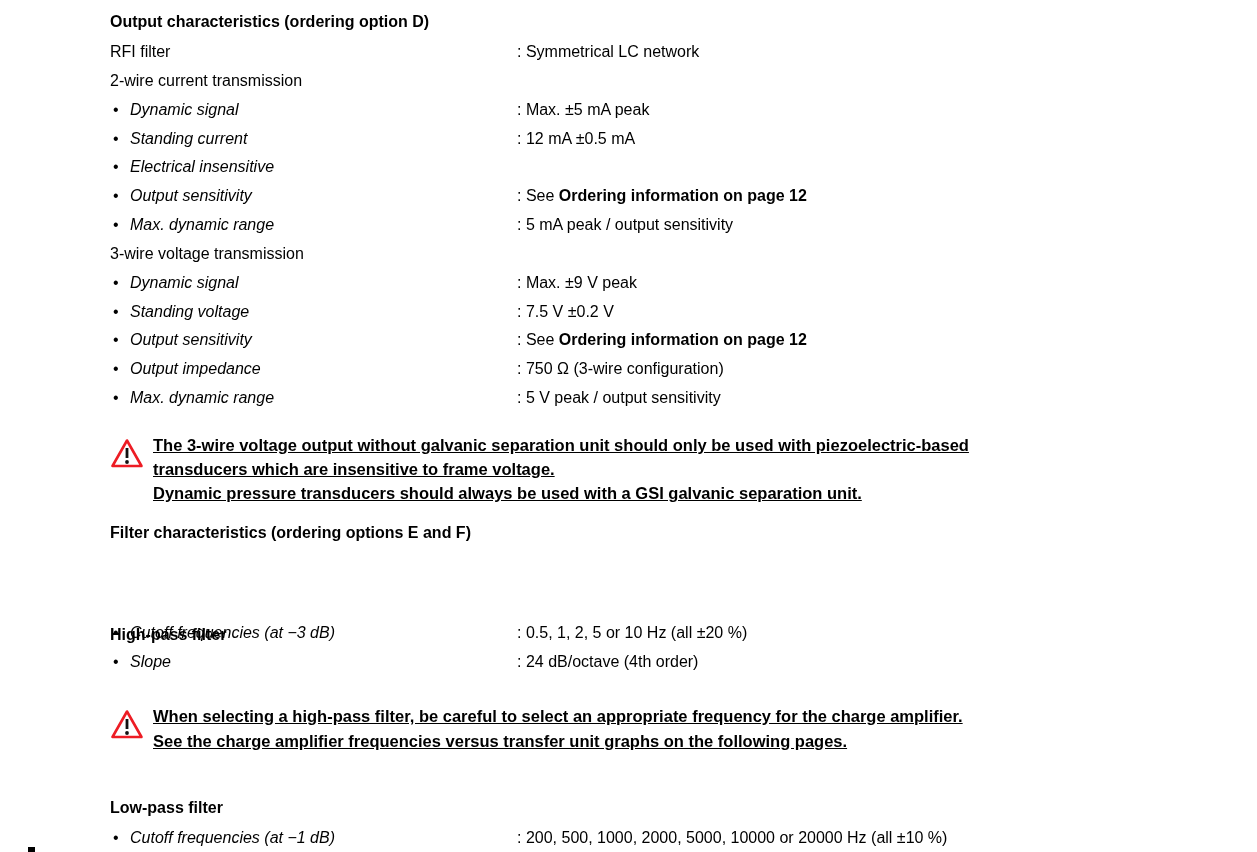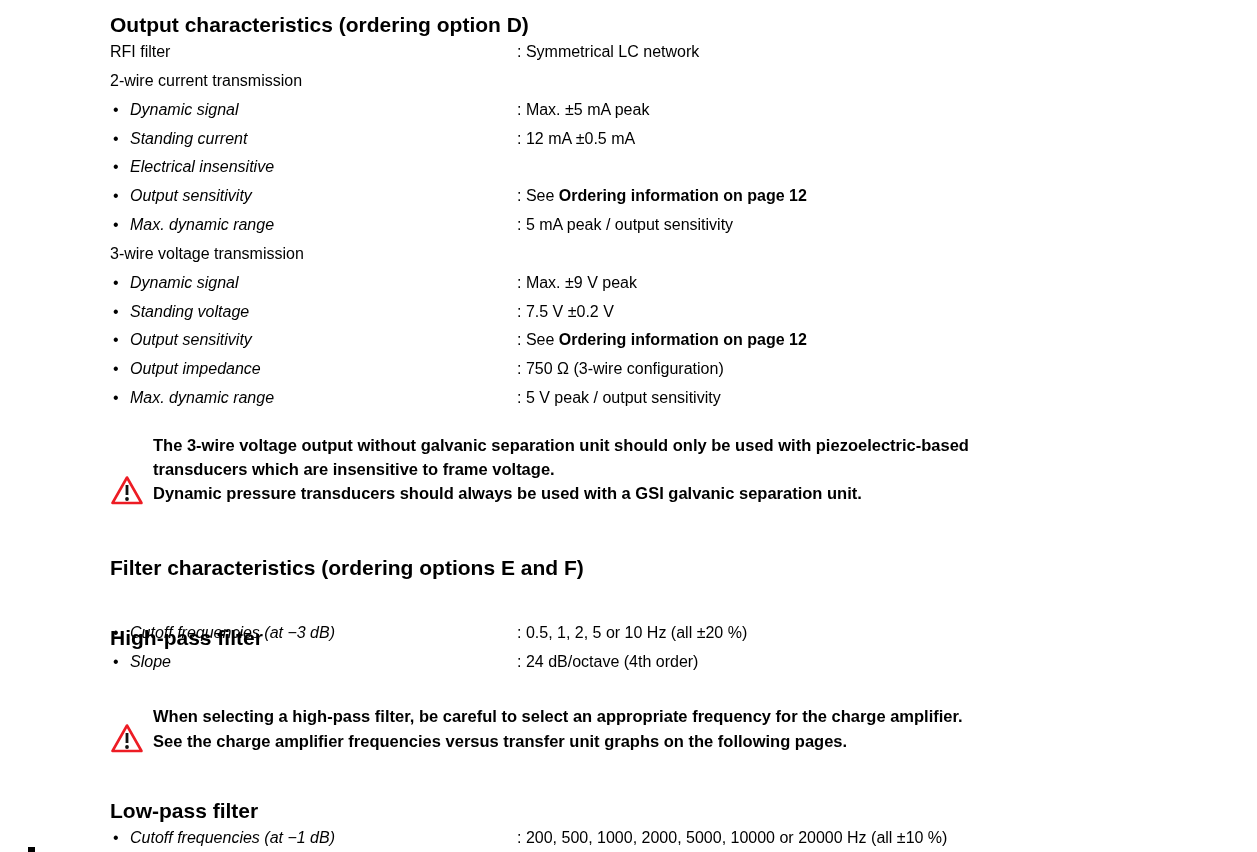--- a/index.html
+++ b/index.html
@@ -5,29 +5,29 @@
   html,body{margin:0;padding:0;background:#ffffff;}
   #page{
     position:relative;
     width:1257px;height:852px;
     background:#ffffff;
     font-family:"Liberation Sans", sans-serif;
     font-size:16px;color:#000;
     overflow:hidden;
   }
   .abs{position:absolute;left:110px;}
-  .h{font-weight:bold;font-size:21px;white-space:nowrap;}
+  .h{font-weight:bold;font-size:16px;white-space:nowrap;}
   .rows{line-height:28.85px;width:1100px;}
   .row{display:flex;align-items:flex-end;}
   .lbl{width:407px;display:flex;flex-shrink:0;}
   .bullet{display:inline-block;width:17px;padding-left:3px;flex-shrink:0;}
   .it{font-style:italic;}
   .val{white-space:nowrap;}
   .b{font-weight:bold;}
-  .warn{display:flex;align-items:flex-end;}
+  .warn{display:flex;align-items:flex-start;text-decoration:underline;}
   .warn-icon{width:34px;height:31px;margin-top:5px;flex-shrink:0;}
   .warn-text{margin-left:9px;font-weight:bold;font-size:16.5px;width:1030px;}
   .w1{line-height:24.2px;}
   .w2{line-height:25px;}
   .warn-line{white-space:nowrap;}
   .edge-mark{position:absolute;background:#000;}
 </style>
 </head>
 <body>
 
@@ -131,21 +131,21 @@
       <rect x="15.6" y="10" width="2.8" height="10" fill="#111111"></rect>
       <circle cx="17" cy="24" r="1.9" fill="#111111"></circle>
     </svg>
     <div class="warn-text w1">
       <div class="warn-line">The 3-wire voltage output without galvanic separation unit should only be used with piezoelectric-based</div>
       <div class="warn-line">transducers which are insensitive to frame voltage.</div>
       <div class="warn-line">Dynamic pressure transducers should always be used with a GSI galvanic separation unit.</div>
     </div>
   </div>
 
-  <div class="abs h" style="top:556px;">Filter characteristics (ordering options E and F)</div>
+  <div class="abs h" style="top:524px;">Filter characteristics (ordering options E and F)</div>
 
   <div class="abs h" style="top:626px;">High-pass filter</div>
 
   <div class="abs rows" style="top:619px;">
     <div class="row">
       <div class="lbl">
           <span class="bullet">•</span>
           <span class="it">Cutoff frequencies (at −3 dB)</span>
         </div>
       <div class="val">: 0.5, 1, 2, 5 or 10 Hz (all ±20 %)</div>

